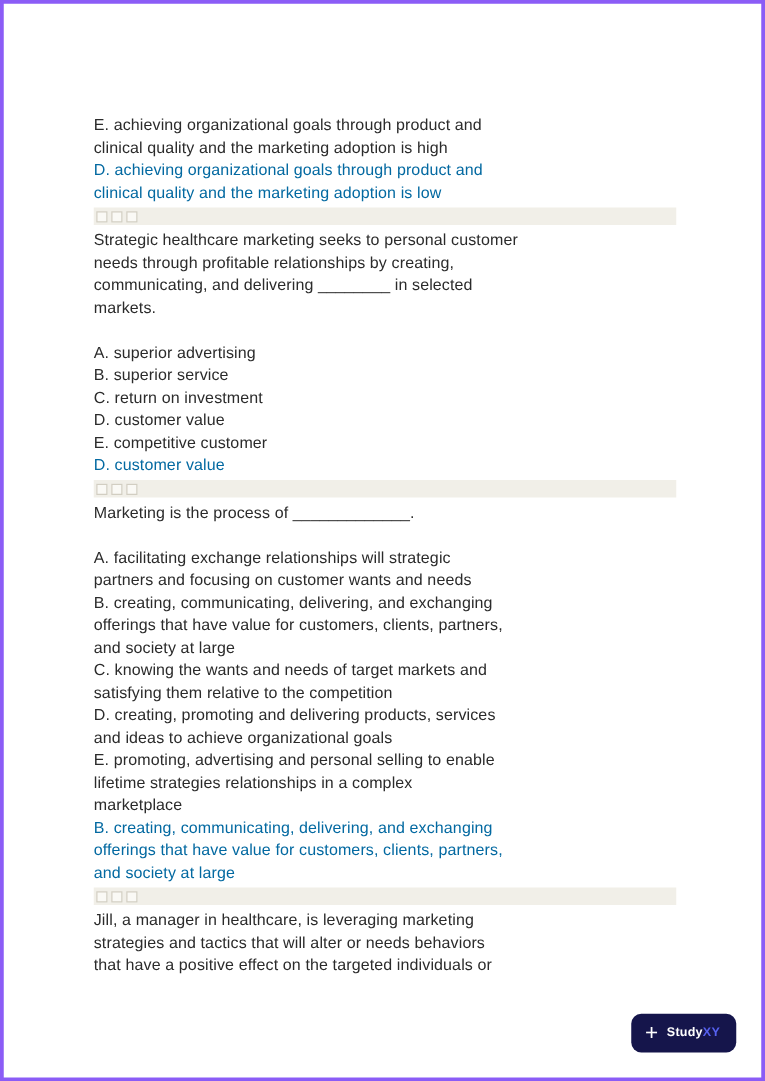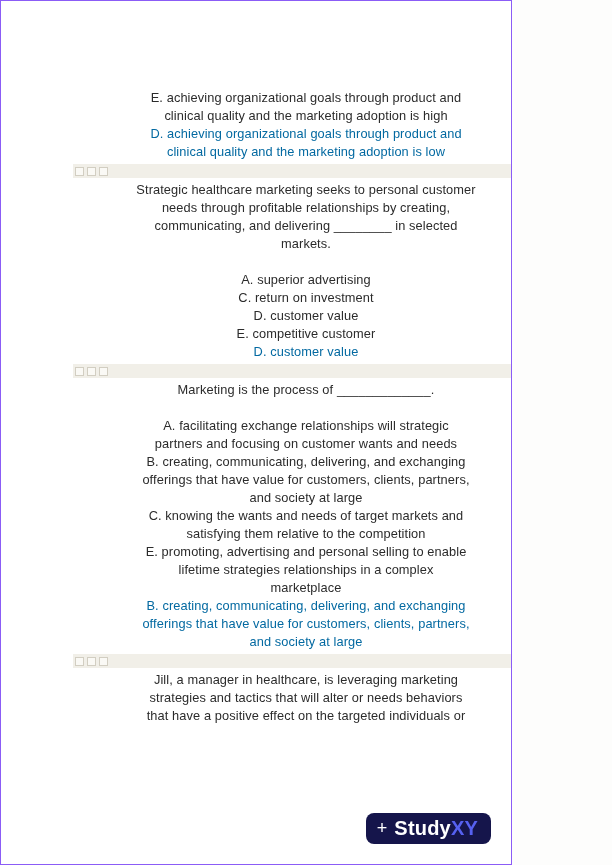--- a/index.html
+++ b/index.html
@@ -3,26 +3,25 @@
 <meta charset="utf-8">
 <style>
   * { margin: 0; padding: 0; box-sizing: border-box; }
   html, body { width: 612px; height: 865px; }
   body {
     background: #fdfdfc;
     font-family: "Liberation Sans", sans-serif;
   }
   .page {
     position: relative;
-    width: 512px;
+    width: 612px;
     height: 865px;
     background: #ffffff;
     overflow: hidden;
-    border: 1px solid #8b5cf6;
-    text-align: center;
+    border: 3px solid #8b5cf6;
   }
   .content {
     position: absolute;
     left: 72px;
     top: 88px;
     width: 466px;
   }
   .para {
     font-size: 12.8px;
     line-height: 18px;
@@ -62,21 +61,21 @@
     cursor: pointer;
   }
   .logo .plus {
     color: #ffffff;
     font-size: 18px;
     font-weight: 400;
     line-height: 1;
     transform: translateY(-1px);
   }
   .logo .brand {
-    font-size: 20px;
+    font-size: 10px;
     font-weight: bold;
     letter-spacing: 0.2px;
   }
   .logo .study { color: #ffffff; }
   .logo .xy { color: #5661f0; }
 </style>
 </head>
 <body>
 
 <div class="page">
@@ -89,38 +88,41 @@
         <span class="sq"></span>
         <span class="sq"></span>
         <span class="sq"></span>
       </div>
       <div class="para">Strategic healthcare marketing seeks to personal customer
 needs through profitable relationships by creating,
 communicating, and delivering ________ in selected
 markets.</div>
       <div class="spacer"></div>
       <div class="para">A. superior advertising</div>
+      <div class="para">B. superior service</div>
       <div class="para">C. return on investment</div>
       <div class="para">D. customer value</div>
       <div class="para">E. competitive customer</div>
       <div class="para muted">D. customer value</div>
       <div class="divider">
         <span class="sq"></span>
         <span class="sq"></span>
         <span class="sq"></span>
       </div>
       <div class="para">Marketing is the process of _____________.</div>
       <div class="spacer"></div>
       <div class="para">A. facilitating exchange relationships will strategic
 partners and focusing on customer wants and needs</div>
       <div class="para">B. creating, communicating, delivering, and exchanging
 offerings that have value for customers, clients, partners,
 and society at large</div>
       <div class="para">C. knowing the wants and needs of target markets and
 satisfying them relative to the competition</div>
+      <div class="para">D. creating, promoting and delivering products, services
+and ideas to achieve organizational goals</div>
       <div class="para">E. promoting, advertising and personal selling to enable
 lifetime strategies relationships in a complex
 marketplace</div>
       <div class="para muted">B. creating, communicating, delivering, and exchanging
 offerings that have value for customers, clients, partners,
 and society at large</div>
       <div class="divider">
         <span class="sq"></span>
         <span class="sq"></span>
         <span class="sq"></span>

